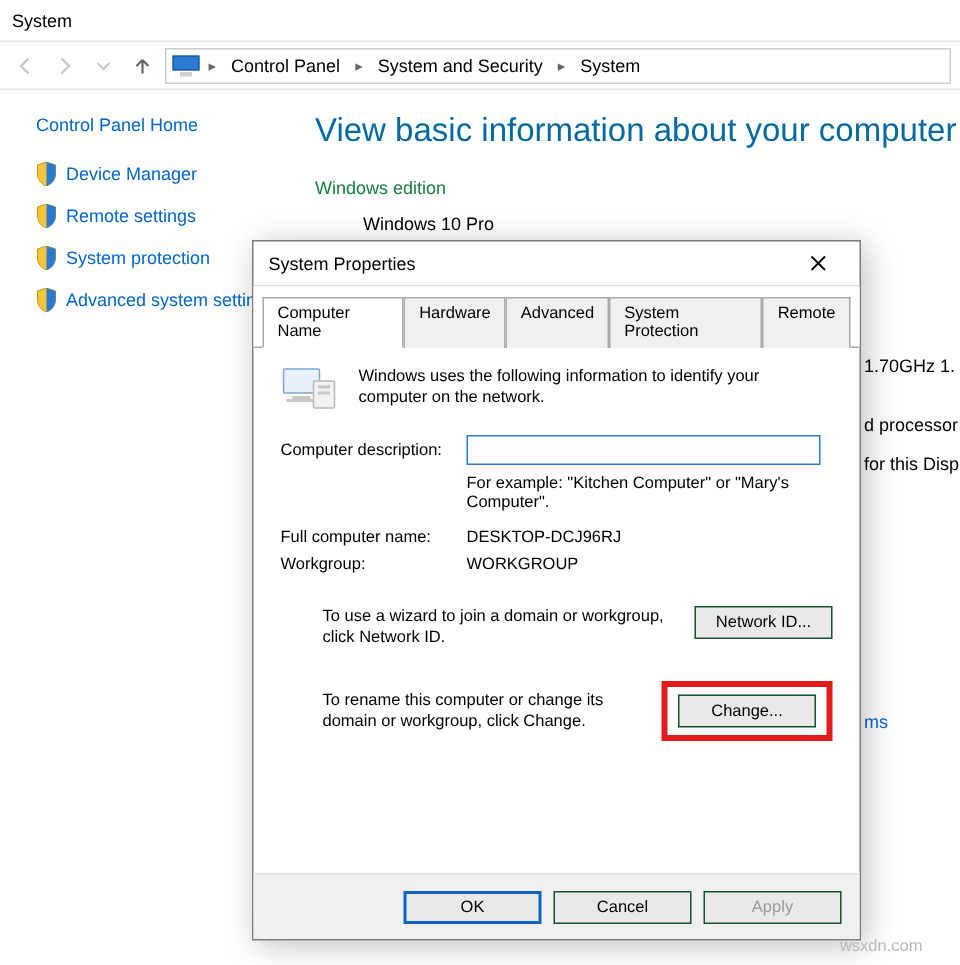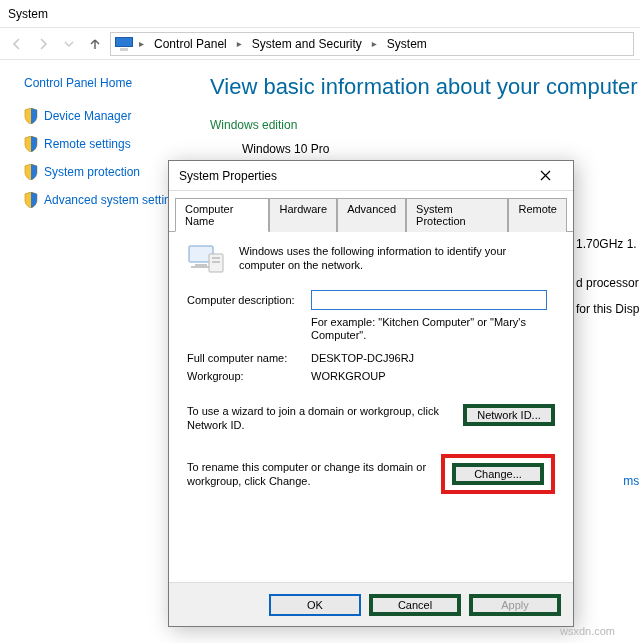--- a/index.html
+++ b/index.html
@@ -151,26 +151,27 @@
   .form-value { flex:1; }
   input.desc {
     width:236px; height:20px;
     border:1px solid #2a7ad4;
     outline:none; padding:0 4px; font-size:11px;
   }
   .example { margin-left:124px; width:236px; line-height:13px; margin-bottom:10px; }
   .action-block {
     display:flex; gap:12px; align-items:flex-start;
     margin-top:14px;
+    margin-left:28px;
   }
   .action-text { flex:1; line-height:14px; }
   .dlg-btn {
     min-width:92px; height:22px;
     background:#e9e9e9;
-    border:4px solid #14532d;
+    border:1px solid #14532d;
     font-size:11px;
     cursor:pointer;
     padding:0 10px;
   }
   .dlg-btn:disabled { color:#999; }
   .highlight-box {
     border:4px solid #e21b1b;
     padding:5px 7px;
     display:inline-block;
   }
@@ -259,21 +260,21 @@
     <div class="main-heading">View basic information about your computer</div>
     <div class="section-label">Windows edition</div>
     <div class="indented">Windows 10 Pro</div>
   </div>
 </div>
 
 <div class="peek-right">
   <div style="margin-top:8px;">1.70GHz   1.</div>
   <div style="margin-top:19px;">d processor</div>
   <div style="margin-top:6px;">for this Disp</div>
-  <div class="link" style="margin-top:152px; text-align:right;">ms</div>
+  <div class="link" style="margin-top:152px; ">ms</div>
 </div>
 
 <div class="dialog">
   <div class="dlg-titlebar">
     <span>System Properties</span>
     <div class="dlg-close">
       <svg width="11" height="11" viewBox="0 0 11 11">
           <path d="M1 1 L10 10 M10 1 L1 10" stroke="#000" stroke-width="1.2"></path>
         </svg>
     </div>

